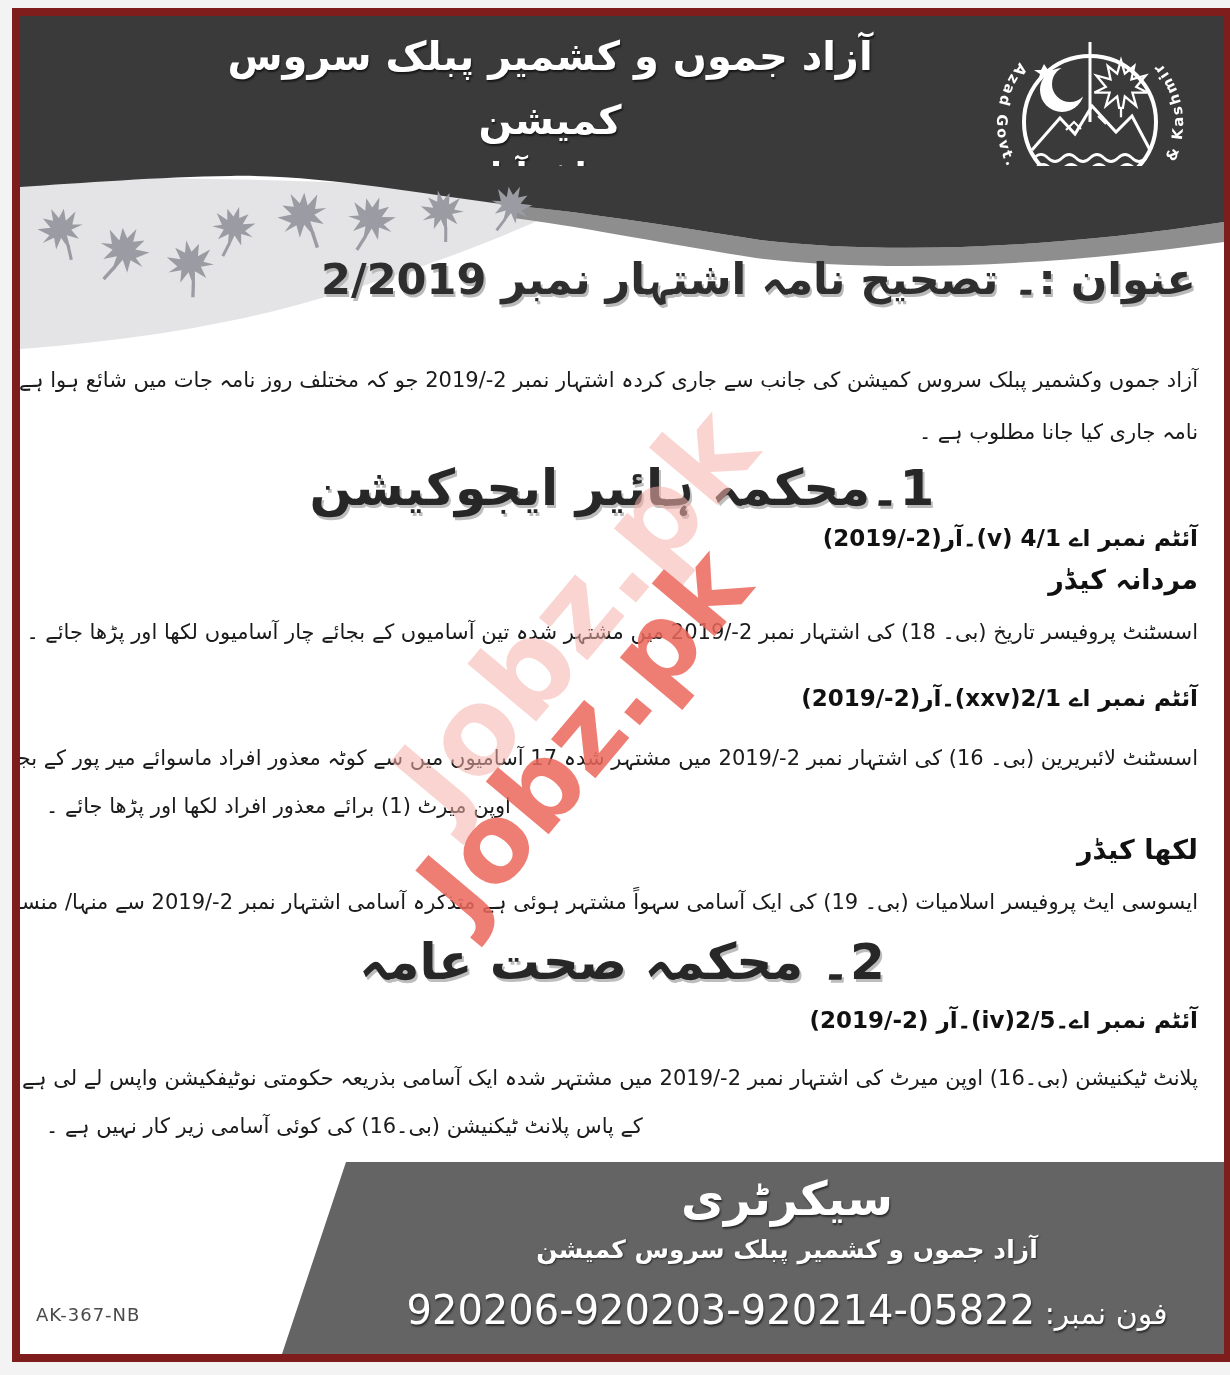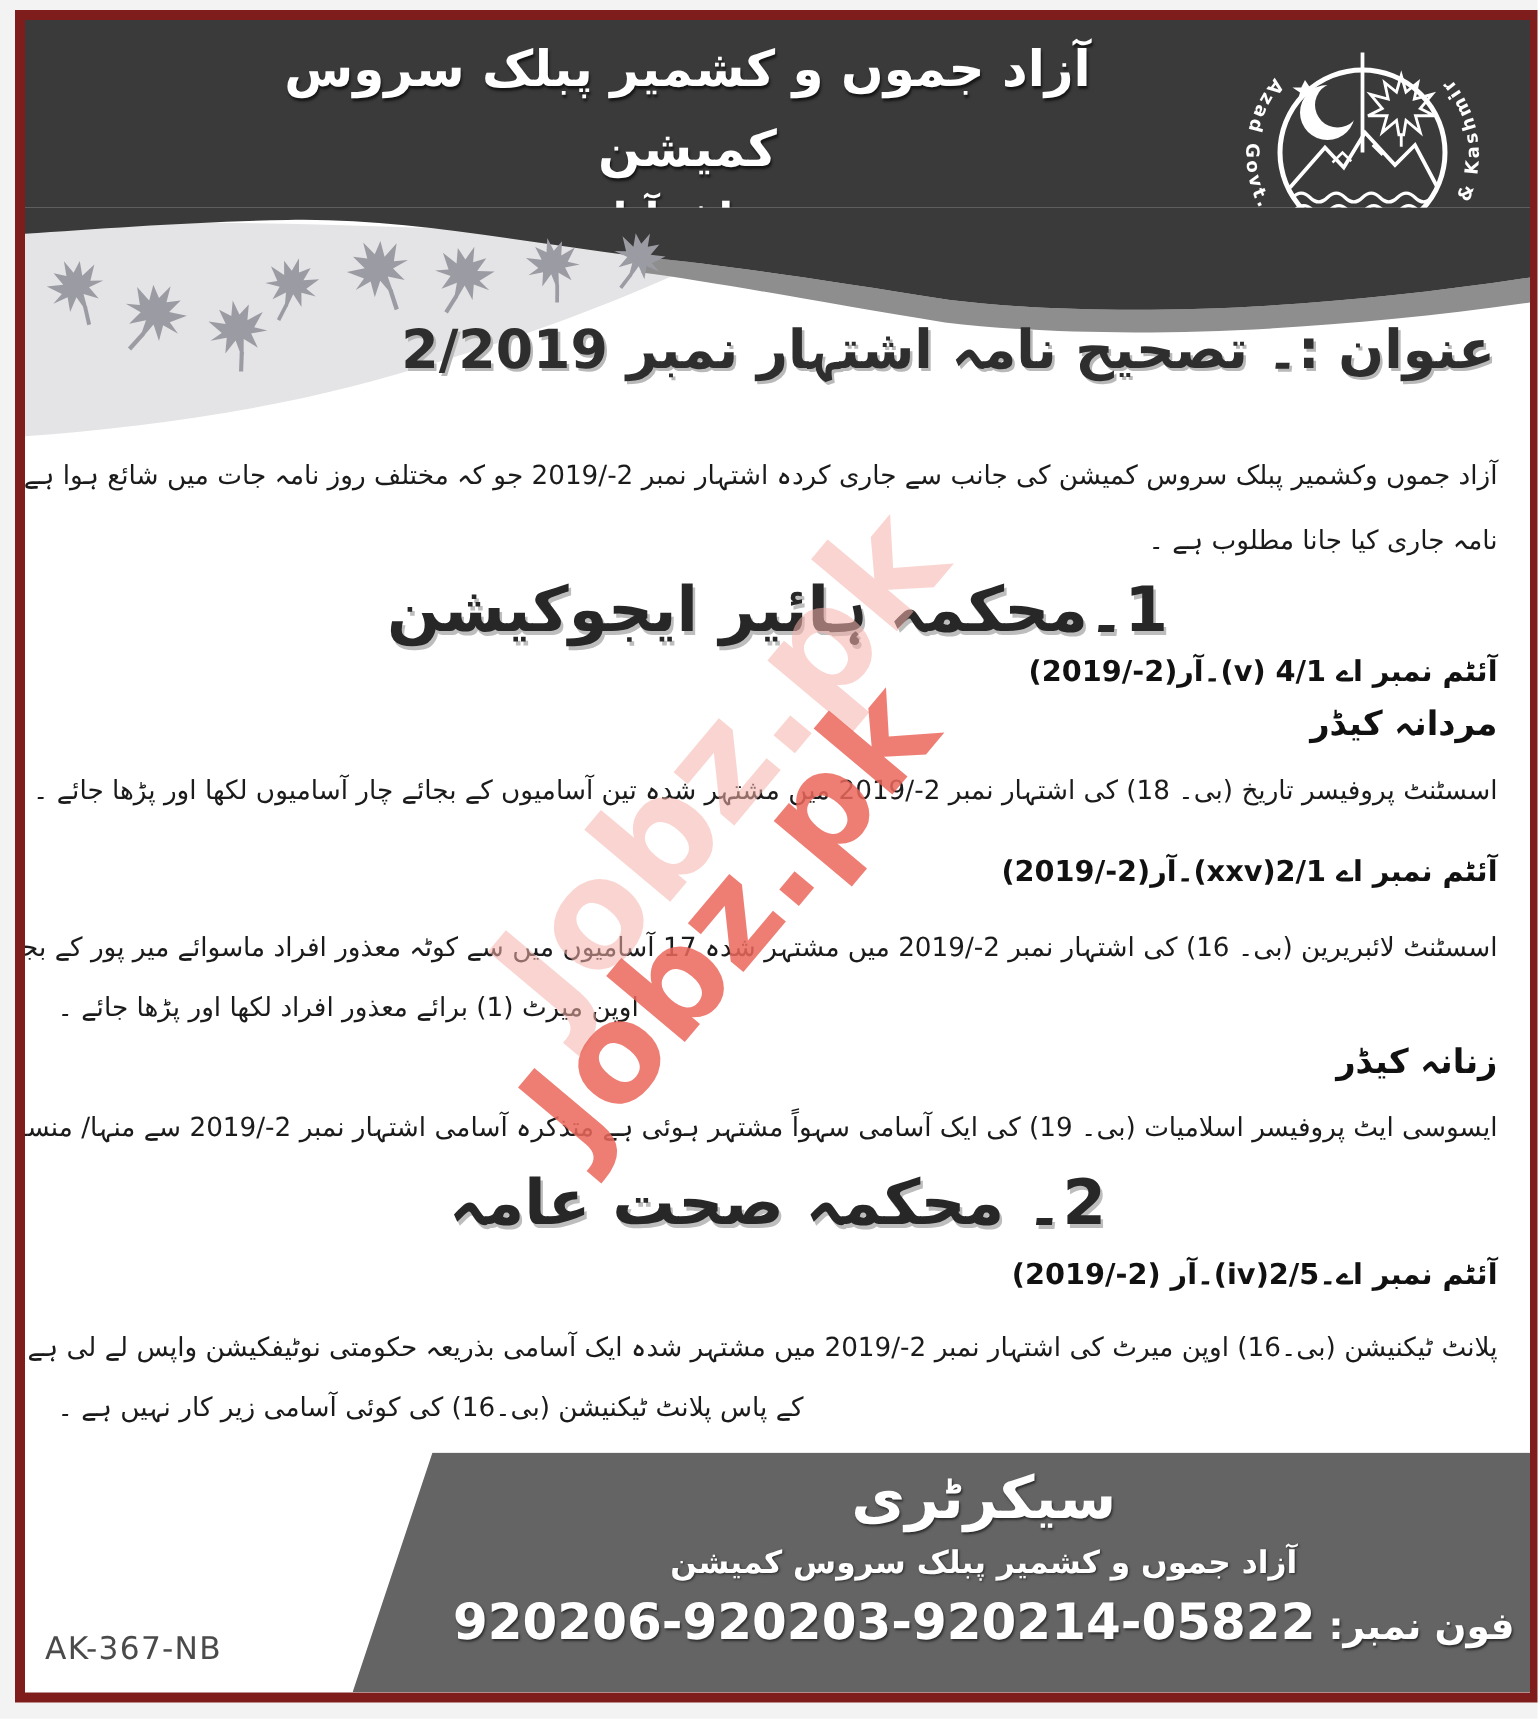--- a/index.html
+++ b/index.html
@@ -47,23 +47,23 @@
   .wm-light{left:95px;top:0px;font-size:118px;color:#f5b2aa;opacity:.55;}
   .wm-main{left:28px;top:92px;font-size:108px;color:#ec685c;opacity:.85;}
   
   .footer{
     position:absolute;left:0;top:1146px;width:1204px;height:192px;background:#646464;
     clip-path:polygon(326px 0,1204px 0,1204px 192px,262px 192px);
   }
   .footer-inner{position:absolute;left:340px;right:10px;top:0;height:192px;text-align:center;color:#ffffff;direction:rtl;}
   .sig-title{font-size:47px;font-weight:700;line-height:62px;margin-top:6px;text-shadow:1px 2px 2px #2c2c2c;}
   .sig-org{font-size:25px;font-weight:700;line-height:40px;text-shadow:1px 1px 2px #2c2c2c;}
-  .phone-line{font-size:30px;font-weight:700;line-height:52px;margin-top:2px;white-space:nowrap;text-shadow:1px 2px 2px #2c2c2c;}
+  .phone-line{font-size:30px;font-weight:400;line-height:76px;margin-top:2px;white-space:nowrap;text-shadow:1px 2px 2px #2c2c2c;}
   .phone-line .num{font-size:40px;letter-spacing:1px;}
-  .refcode{position:absolute;left:16px;top:1288px;font-size:25px;color:#4a4a4a;letter-spacing:1px;}
+  .refcode{position:absolute;left:16px;top:1288px;font-size:18px;color:#4a4a4a;letter-spacing:1px;}
 </style>
 </head>
 <body>
 
 <div class="ad">
 
   <div class="hdr">
     <div class="hdr-text">
       <div class="org1">آزاد جموں و کشمیر پبلک سروس کمیشن</div>
       <div class="org2">مظفرآباد</div>
@@ -144,21 +144,21 @@
     <div class="sec-heading mt2">1۔محکمہ ہائیر ایجوکیشن</div>
 
     <div class="item-ref">آئٹم نمبر اے 4/1 (v)۔آر(2-/2019)</div>
     <div class="cadre">مردانہ کیڈر</div>
     <div class="para2 mt8">اسسٹنٹ پروفیسر تاریخ (بی۔ 18) کی اشتہار نمبر 2-/2019 میں مشتہر شدہ تین آسامیوں کے بجائے چار آسامیوں لکھا اور پڑھا جائے ۔</div>
 
     <div class="item-ref mt20">آئٹم نمبر اے 2/1(xxv)۔آر(2-/2019)</div>
     <div class="para2 mt14">اسسٹنٹ لائبریرین (بی۔ 16) کی اشتہار نمبر 2-/2019 میں مشتہر شدہ 17 آسامیوں میں سے کوٹہ معذور افراد ماسوائے میر پور کے بجائے</div>
     <div class="para2">اوپن میرٹ (1) برائے معذور افراد لکھا اور پڑھا جائے ۔</div>
 
-    <div class="cadre">زنانہ کیڈر</div>
+    <div class="cadre">لکھا کیڈر</div>
     <div class="para2 mt8">ایسوسی ایٹ پروفیسر اسلامیات (بی۔ 19) کی ایک آسامی سہواً مشتہر ہوئی ہے متذکرہ آسامی اشتہار نمبر 2-/2019 سے منہا/ منسوخ تصور ہو۔</div>
 
     <div class="sec-heading mt10">2۔ محکمہ صحت عامہ</div>
 
     <div class="item-ref mt10">آئٹم نمبر اے۔2/5(iv)۔آر (2-/2019)</div>
     <div class="para2 mt12">پلانٹ ٹیکنیشن (بی۔16) اوپن میرٹ کی اشتہار نمبر 2-/2019 میں مشتہر شدہ ایک آسامی بذریعہ حکومتی نوٹیفکیشن واپس لے لی ہے۔ اب کمیشن</div>
     <div class="para2">کے پاس پلانٹ ٹیکنیشن (بی۔16) کی کوئی آسامی زیر کار نہیں ہے ۔</div>
   </div>
 
   <div class="wm">

